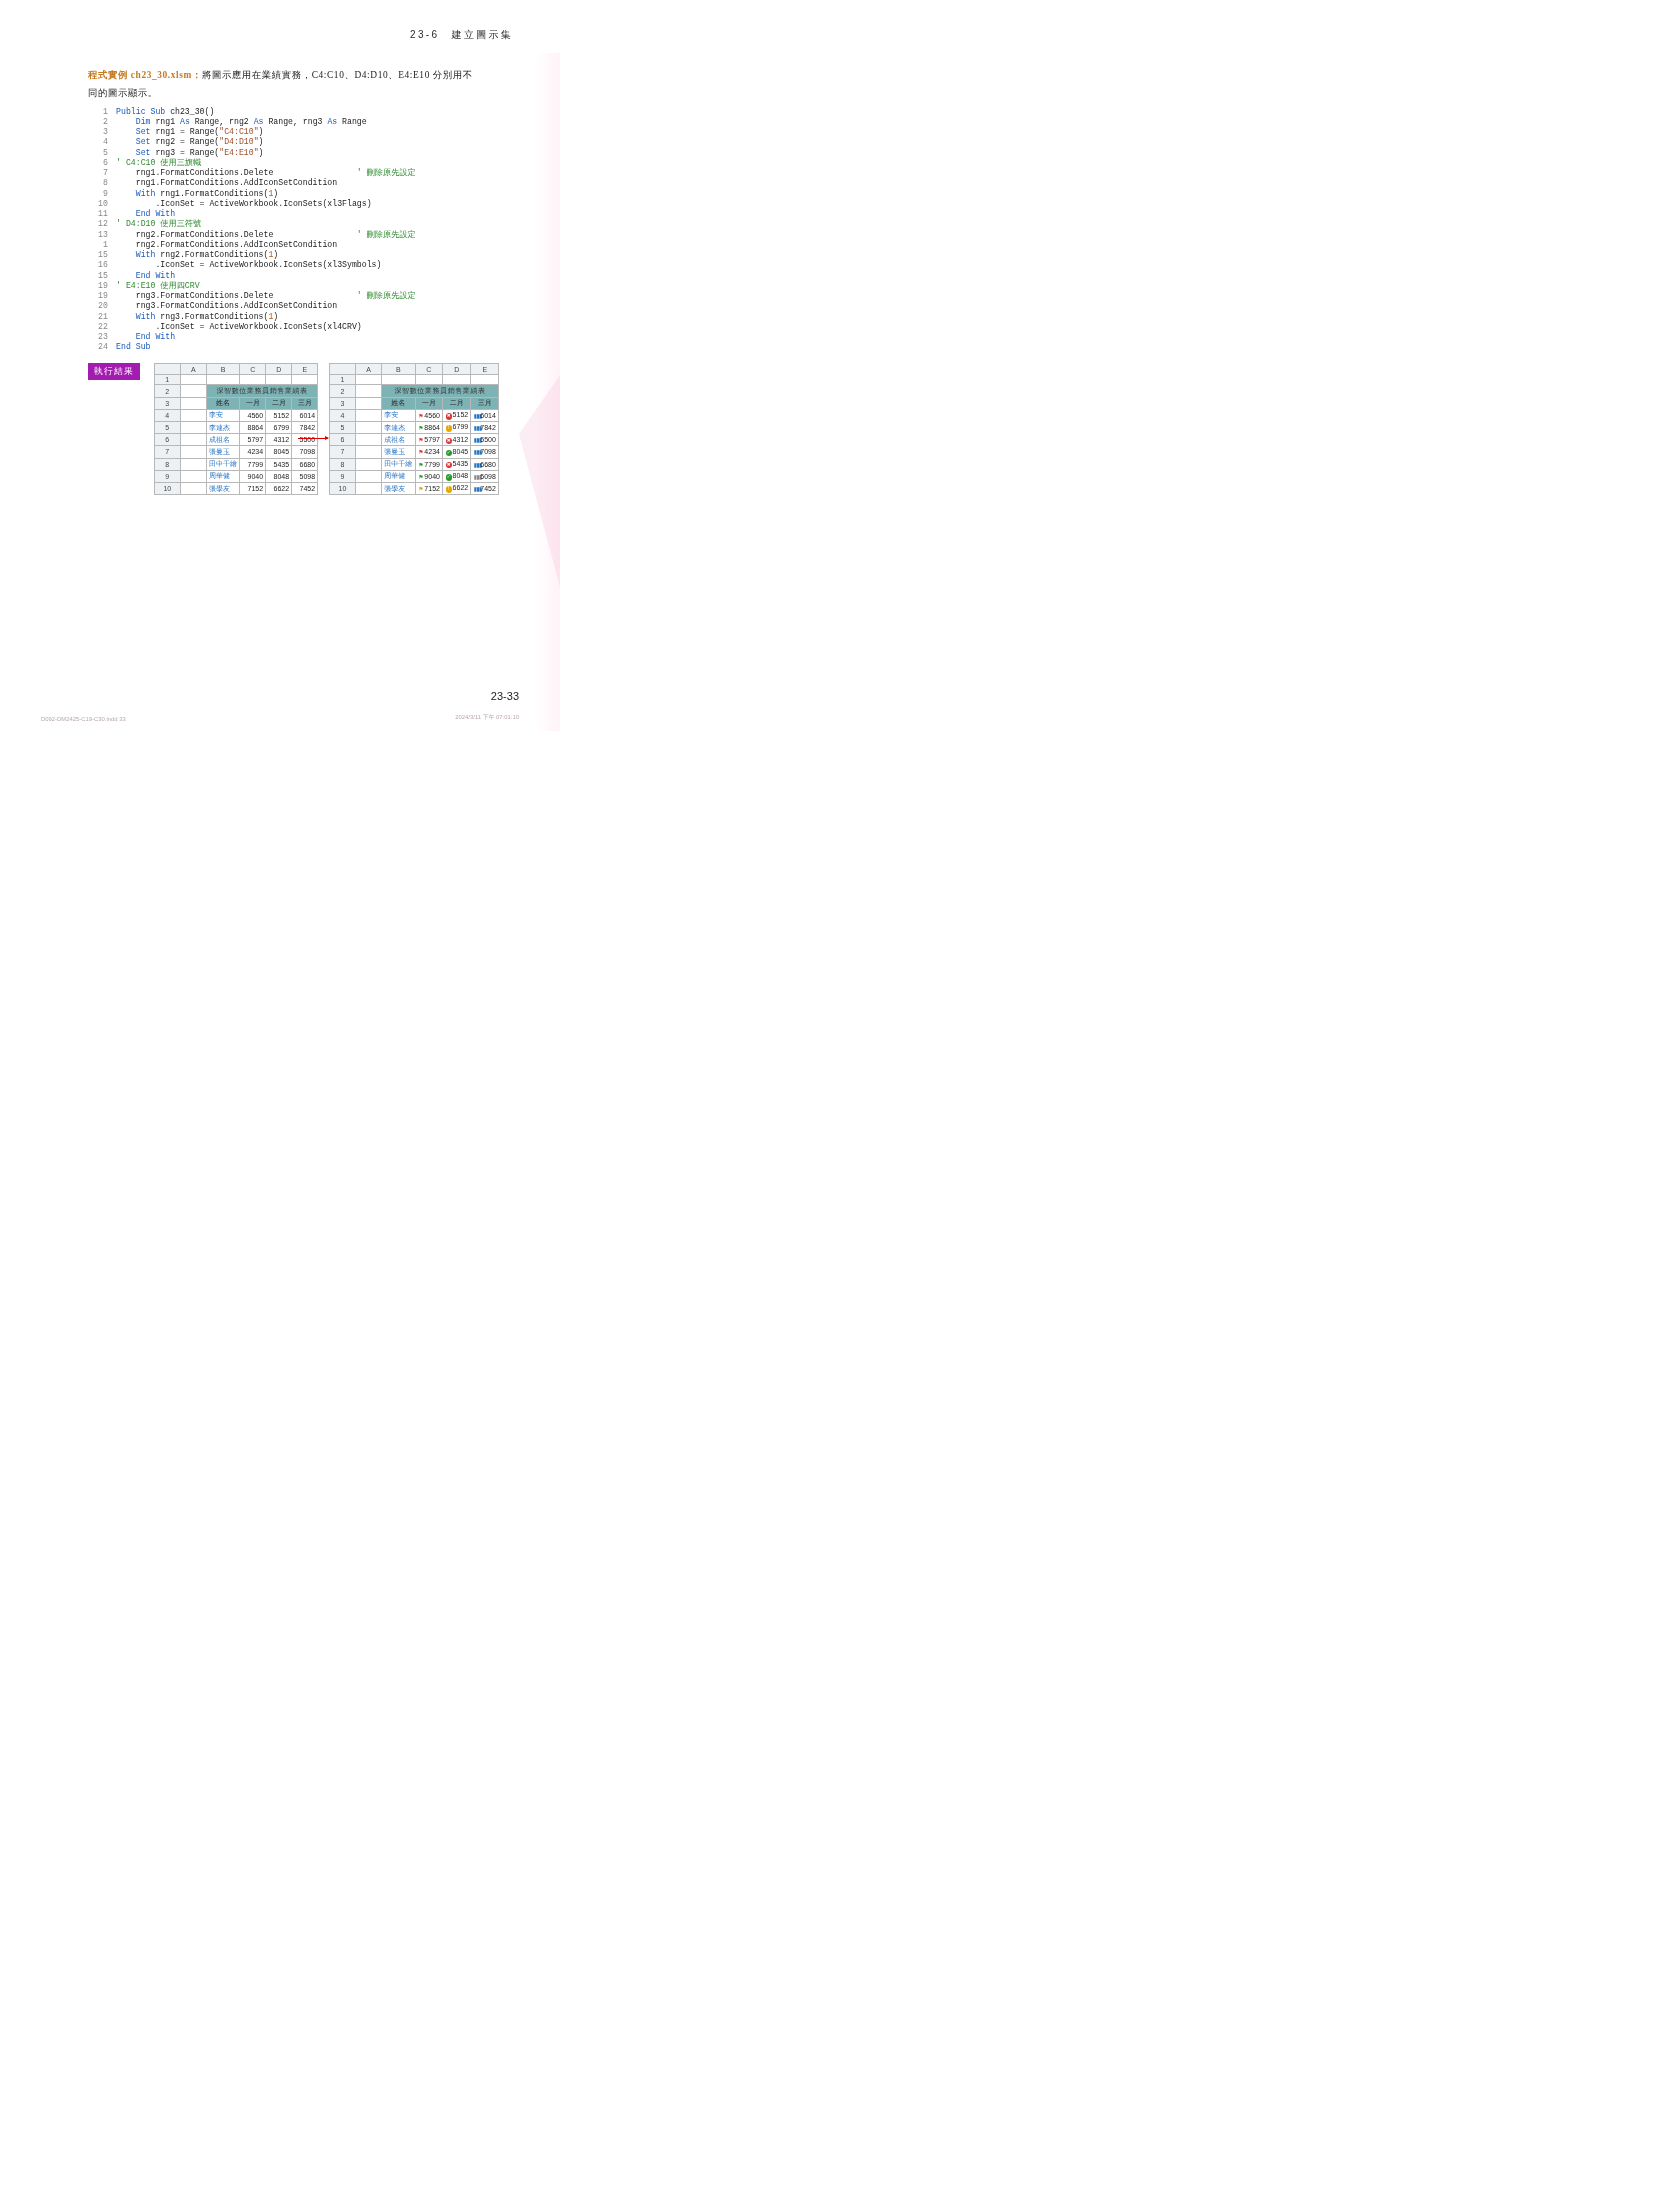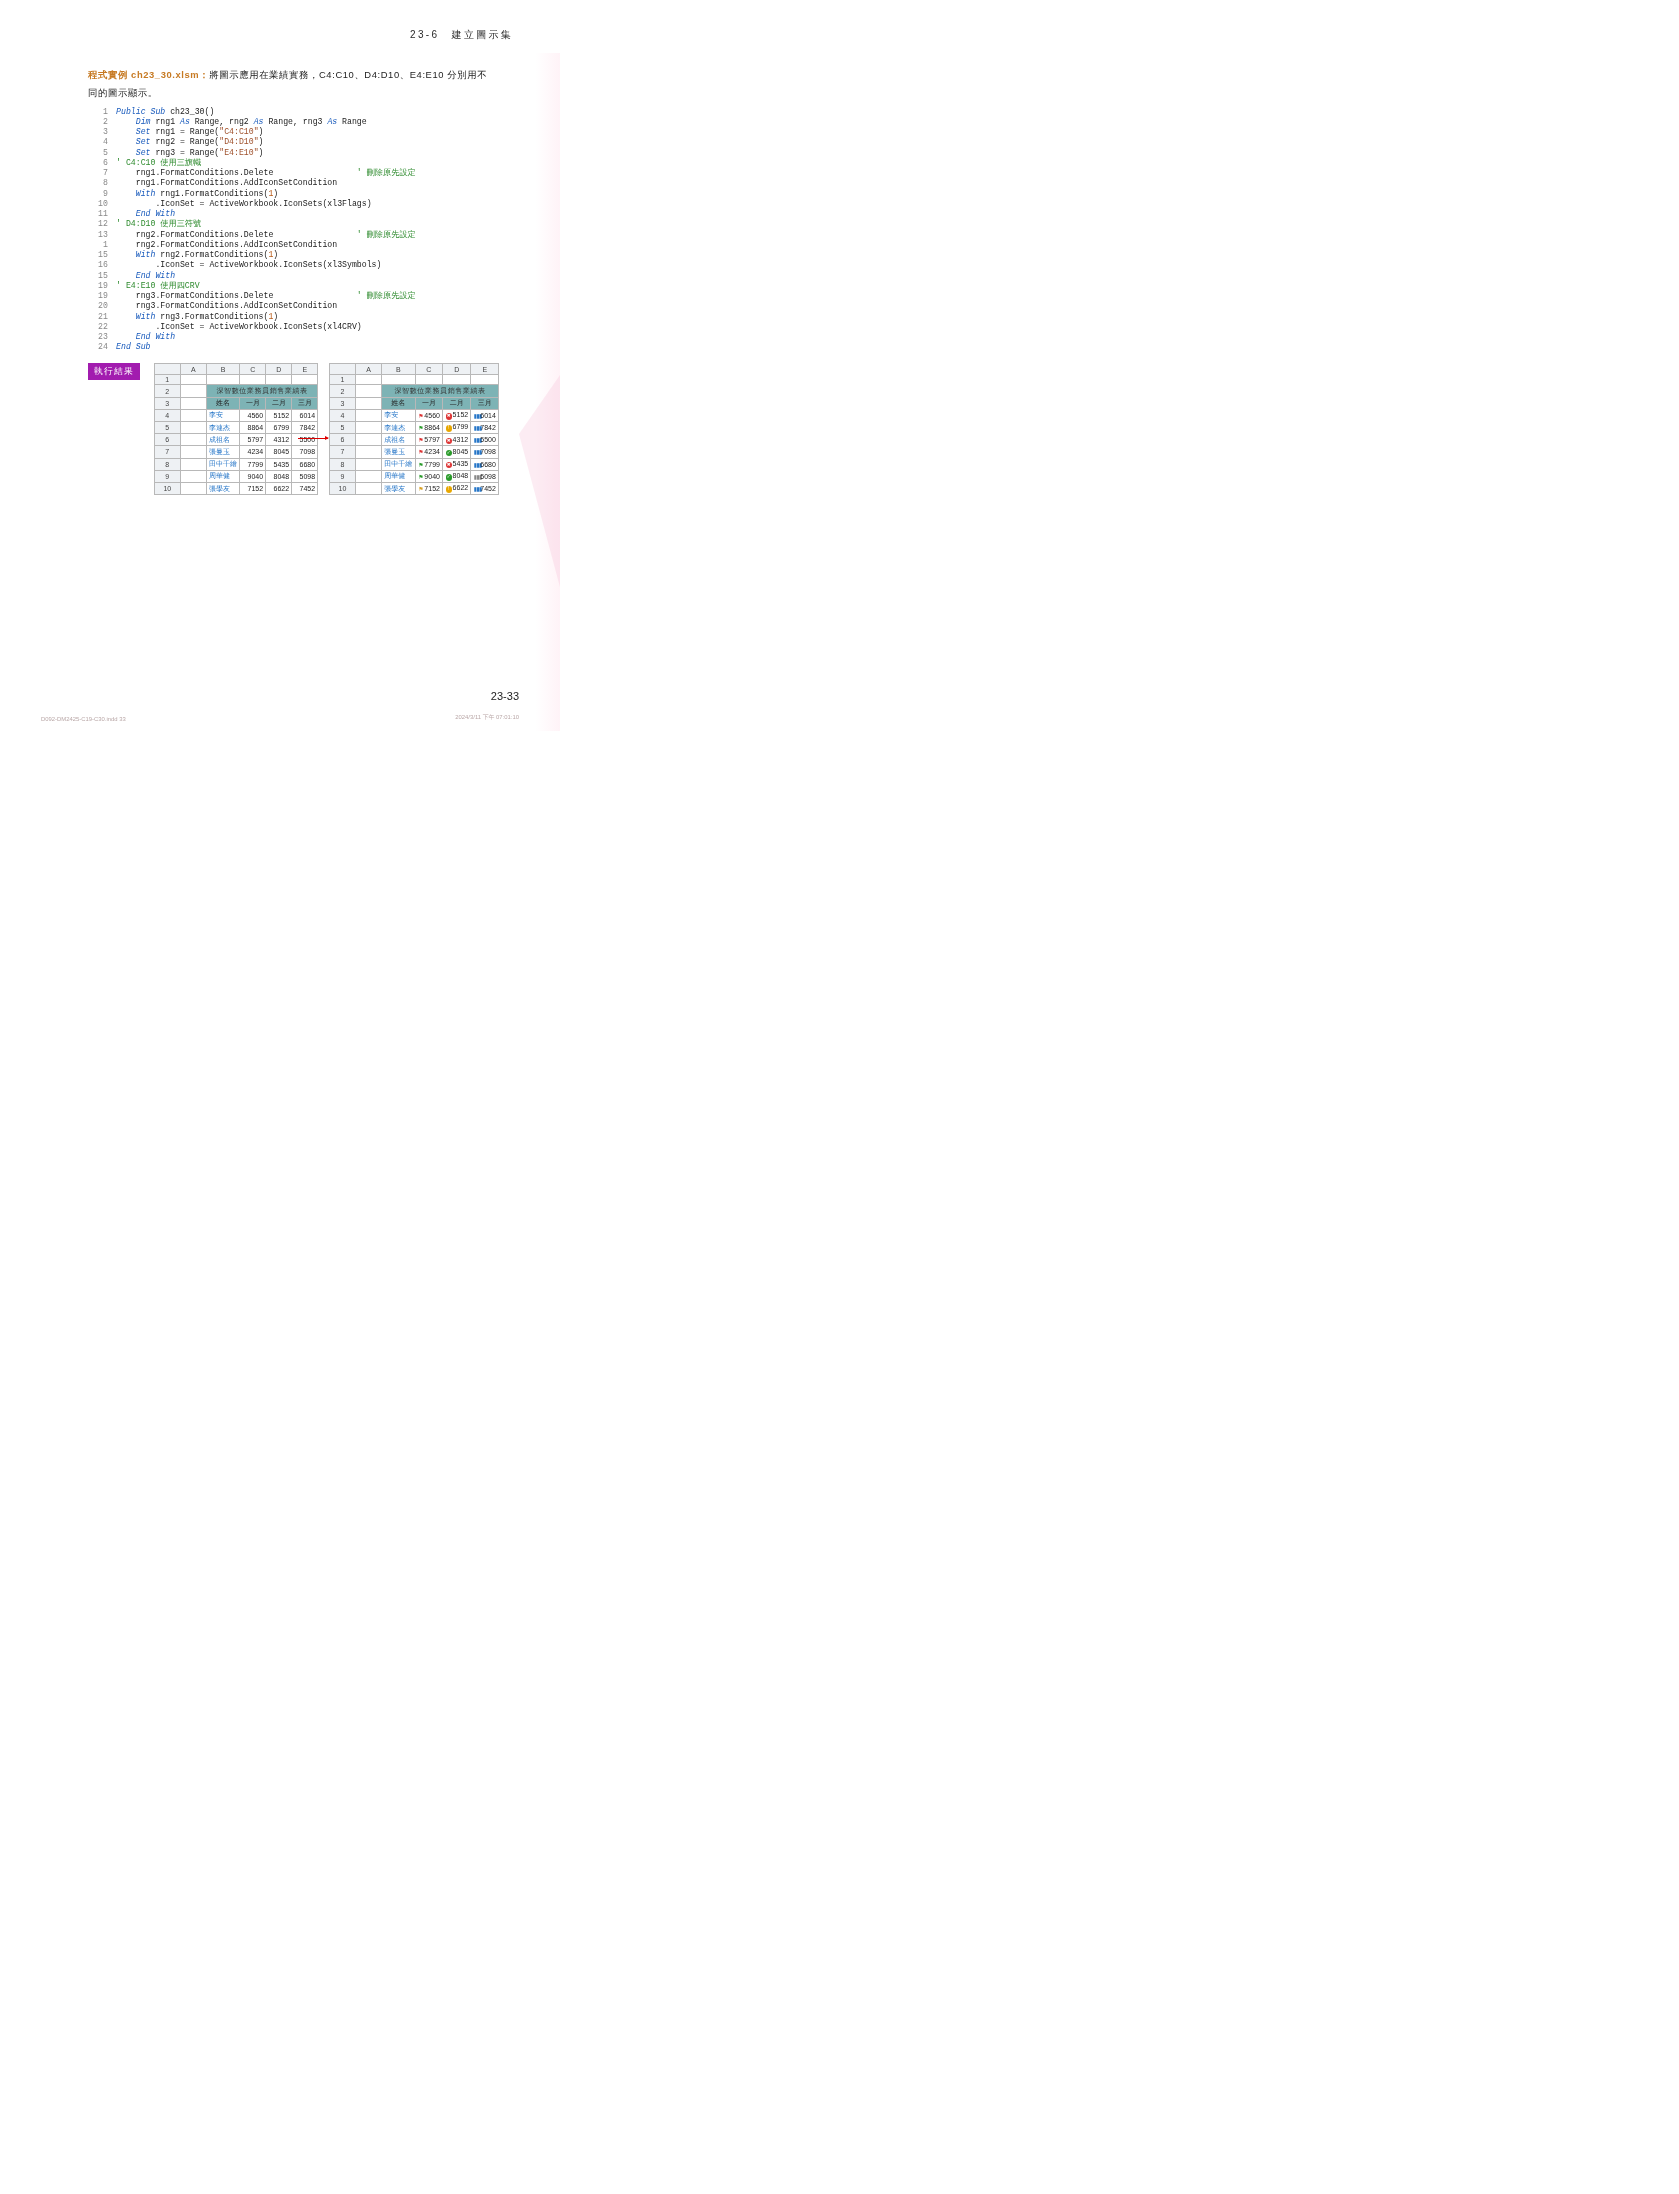--- a/index.html
+++ b/index.html
@@ -22,31 +22,32 @@
     color: #2a2a2a;
     letter-spacing: 2.3px;
     padding-right: 5.9px;
     margin-bottom: 23.5px;
   }
   .intro {
     font-size: 9.4px;
     line-height: 2.0;
     letter-spacing: 0.6px;
     margin-bottom: 0;
+    font-family: Liberation Serif, serif;
   }
   .intro .program-label { color: #c77a23; font-weight: 600; }
   .code-block {
     font-family: "Consolas", "Courier New", monospace;
     font-size: 8.2px;
     line-height: 1.25;
     white-space: pre;
     margin: 3.5px 0 10.6px 3.5px;
   }
   .code-block .ln { color: #888; display:inline-block; width: 16.4px; text-align:right; margin-right: 8.2px;}
-  .kw-blue { color: #185abc; font-style: italic; }
+  .kw-blue { color: #185abc; }
   .kw-green { color: #2e8b2e; }
   .kw-brown { color: #a0522d; }
   .num { color: #b85c1a; }
   .badge {
     display:inline-block;
     background:#a21caf;
     color:#fff;
     padding:2.3px 5.9px;
     font-size:8.8px;
     letter-spacing:1.2px;

